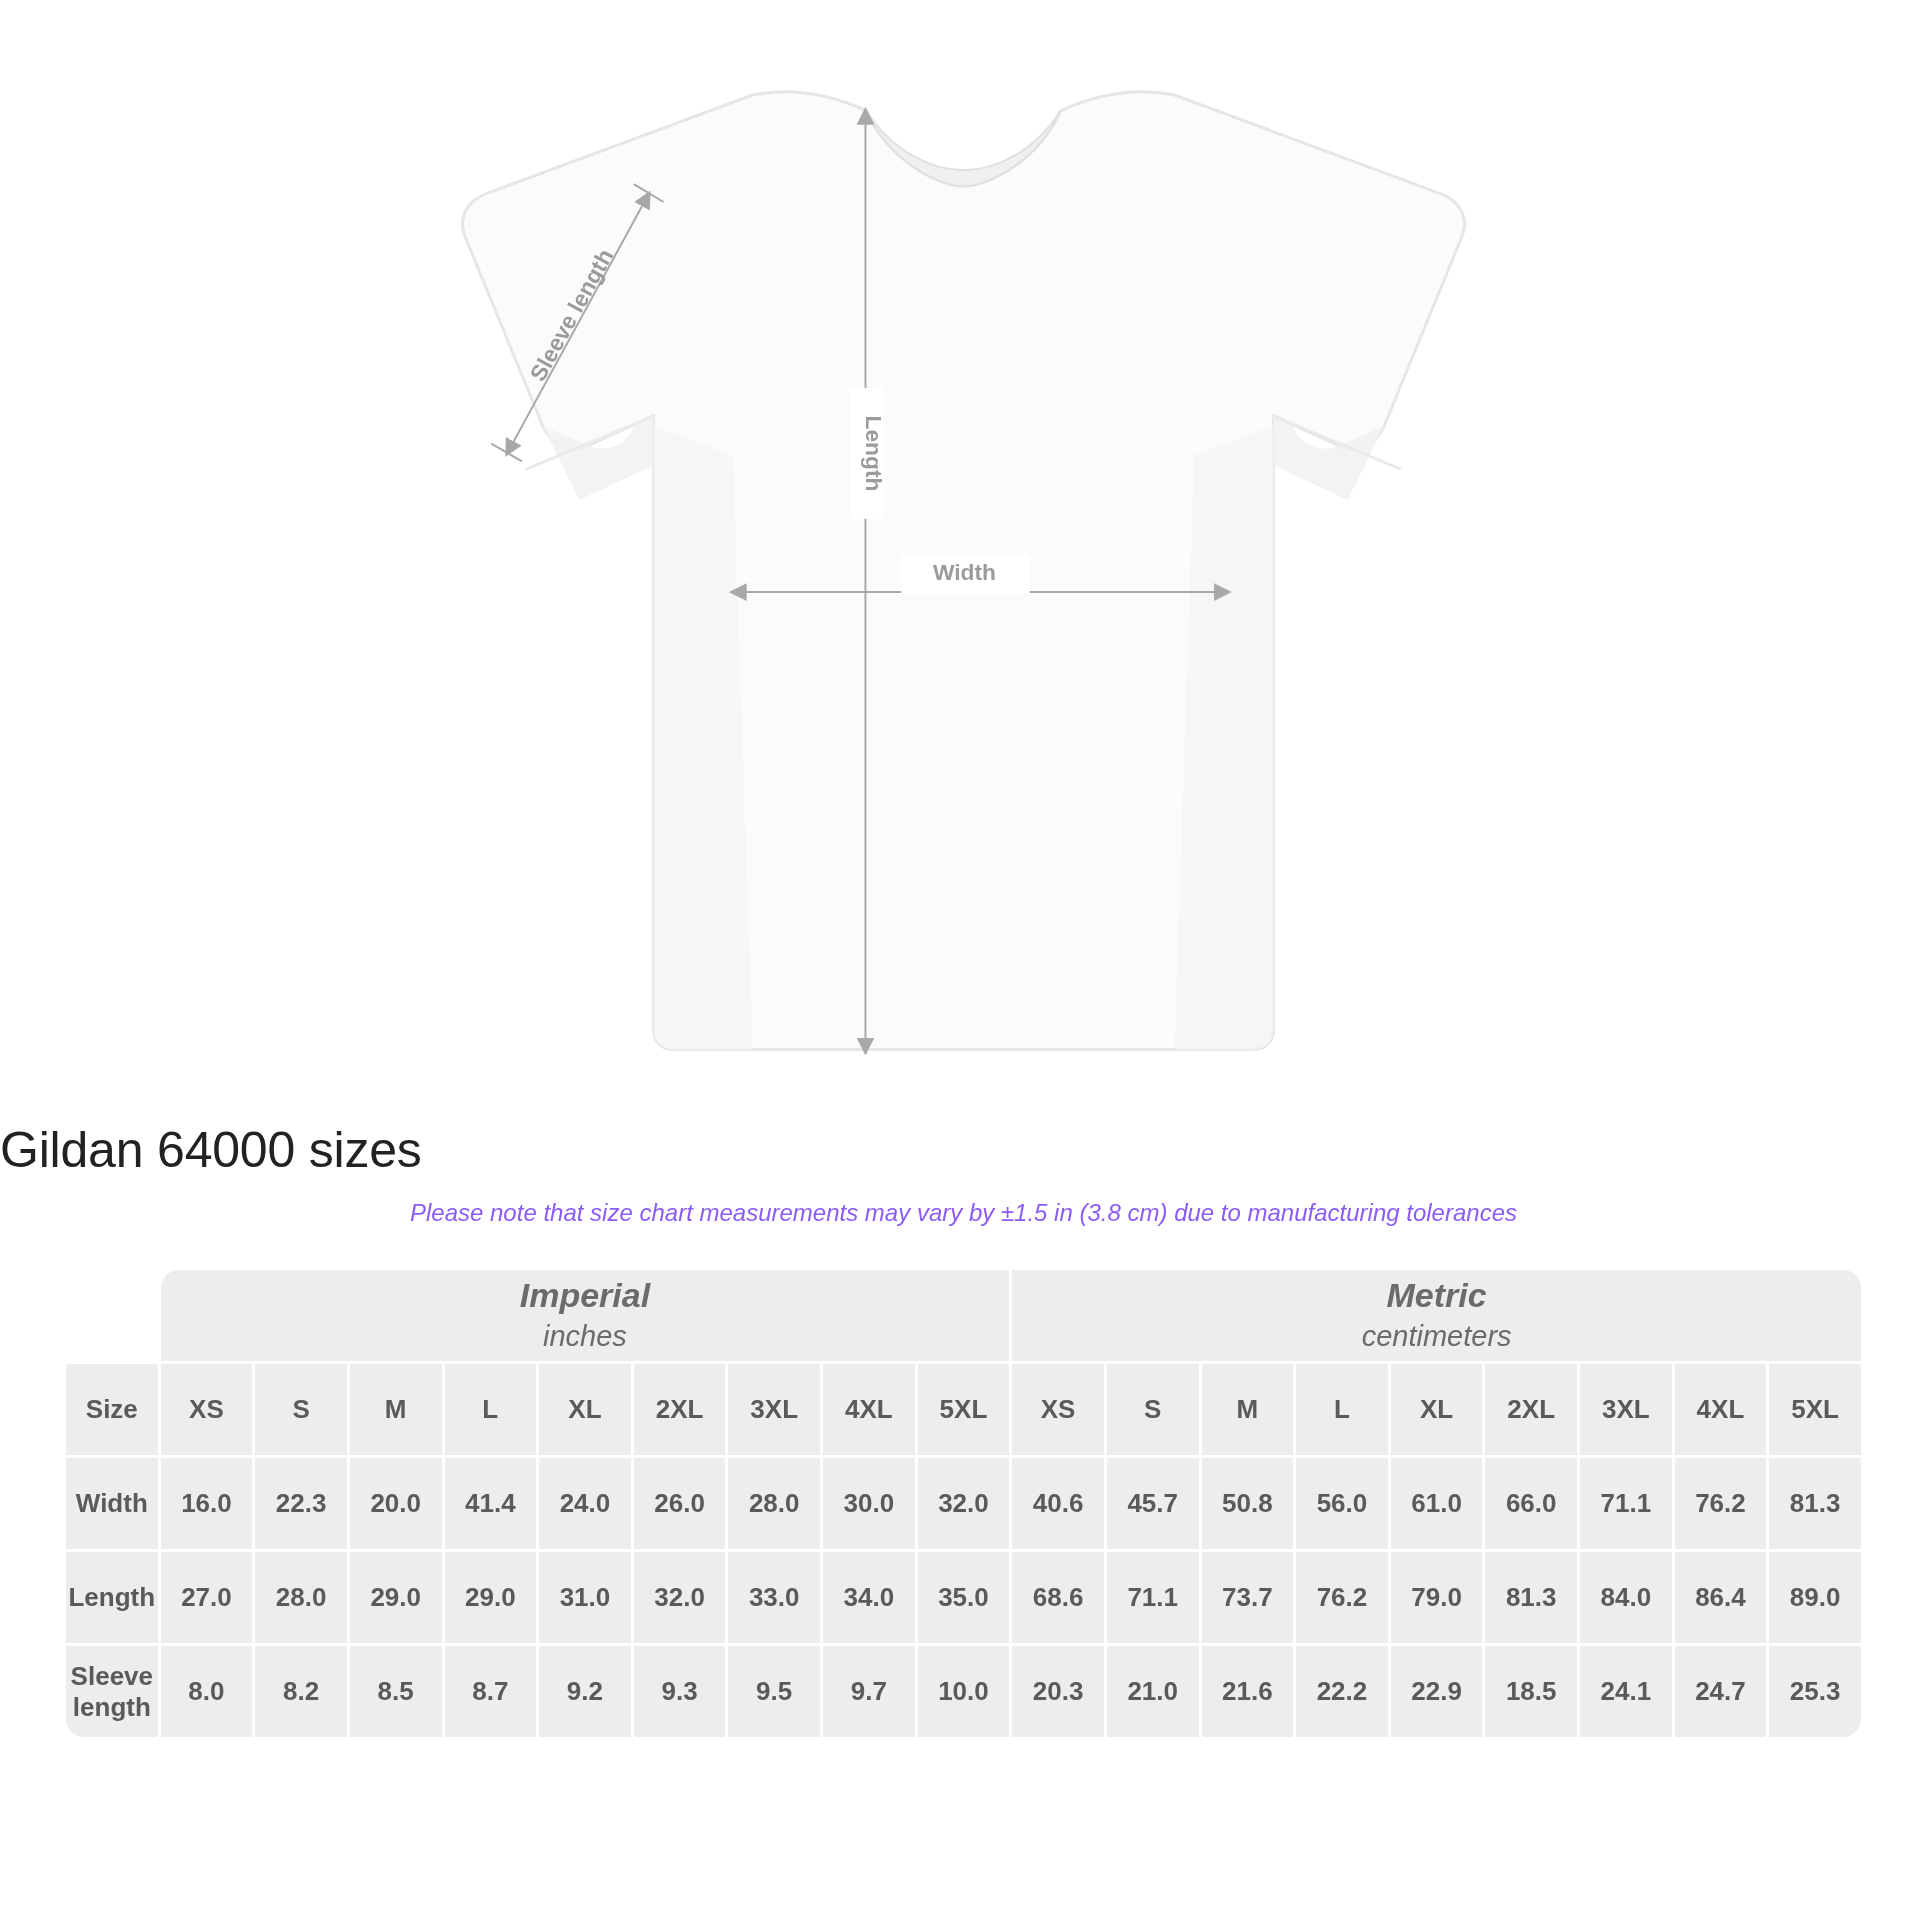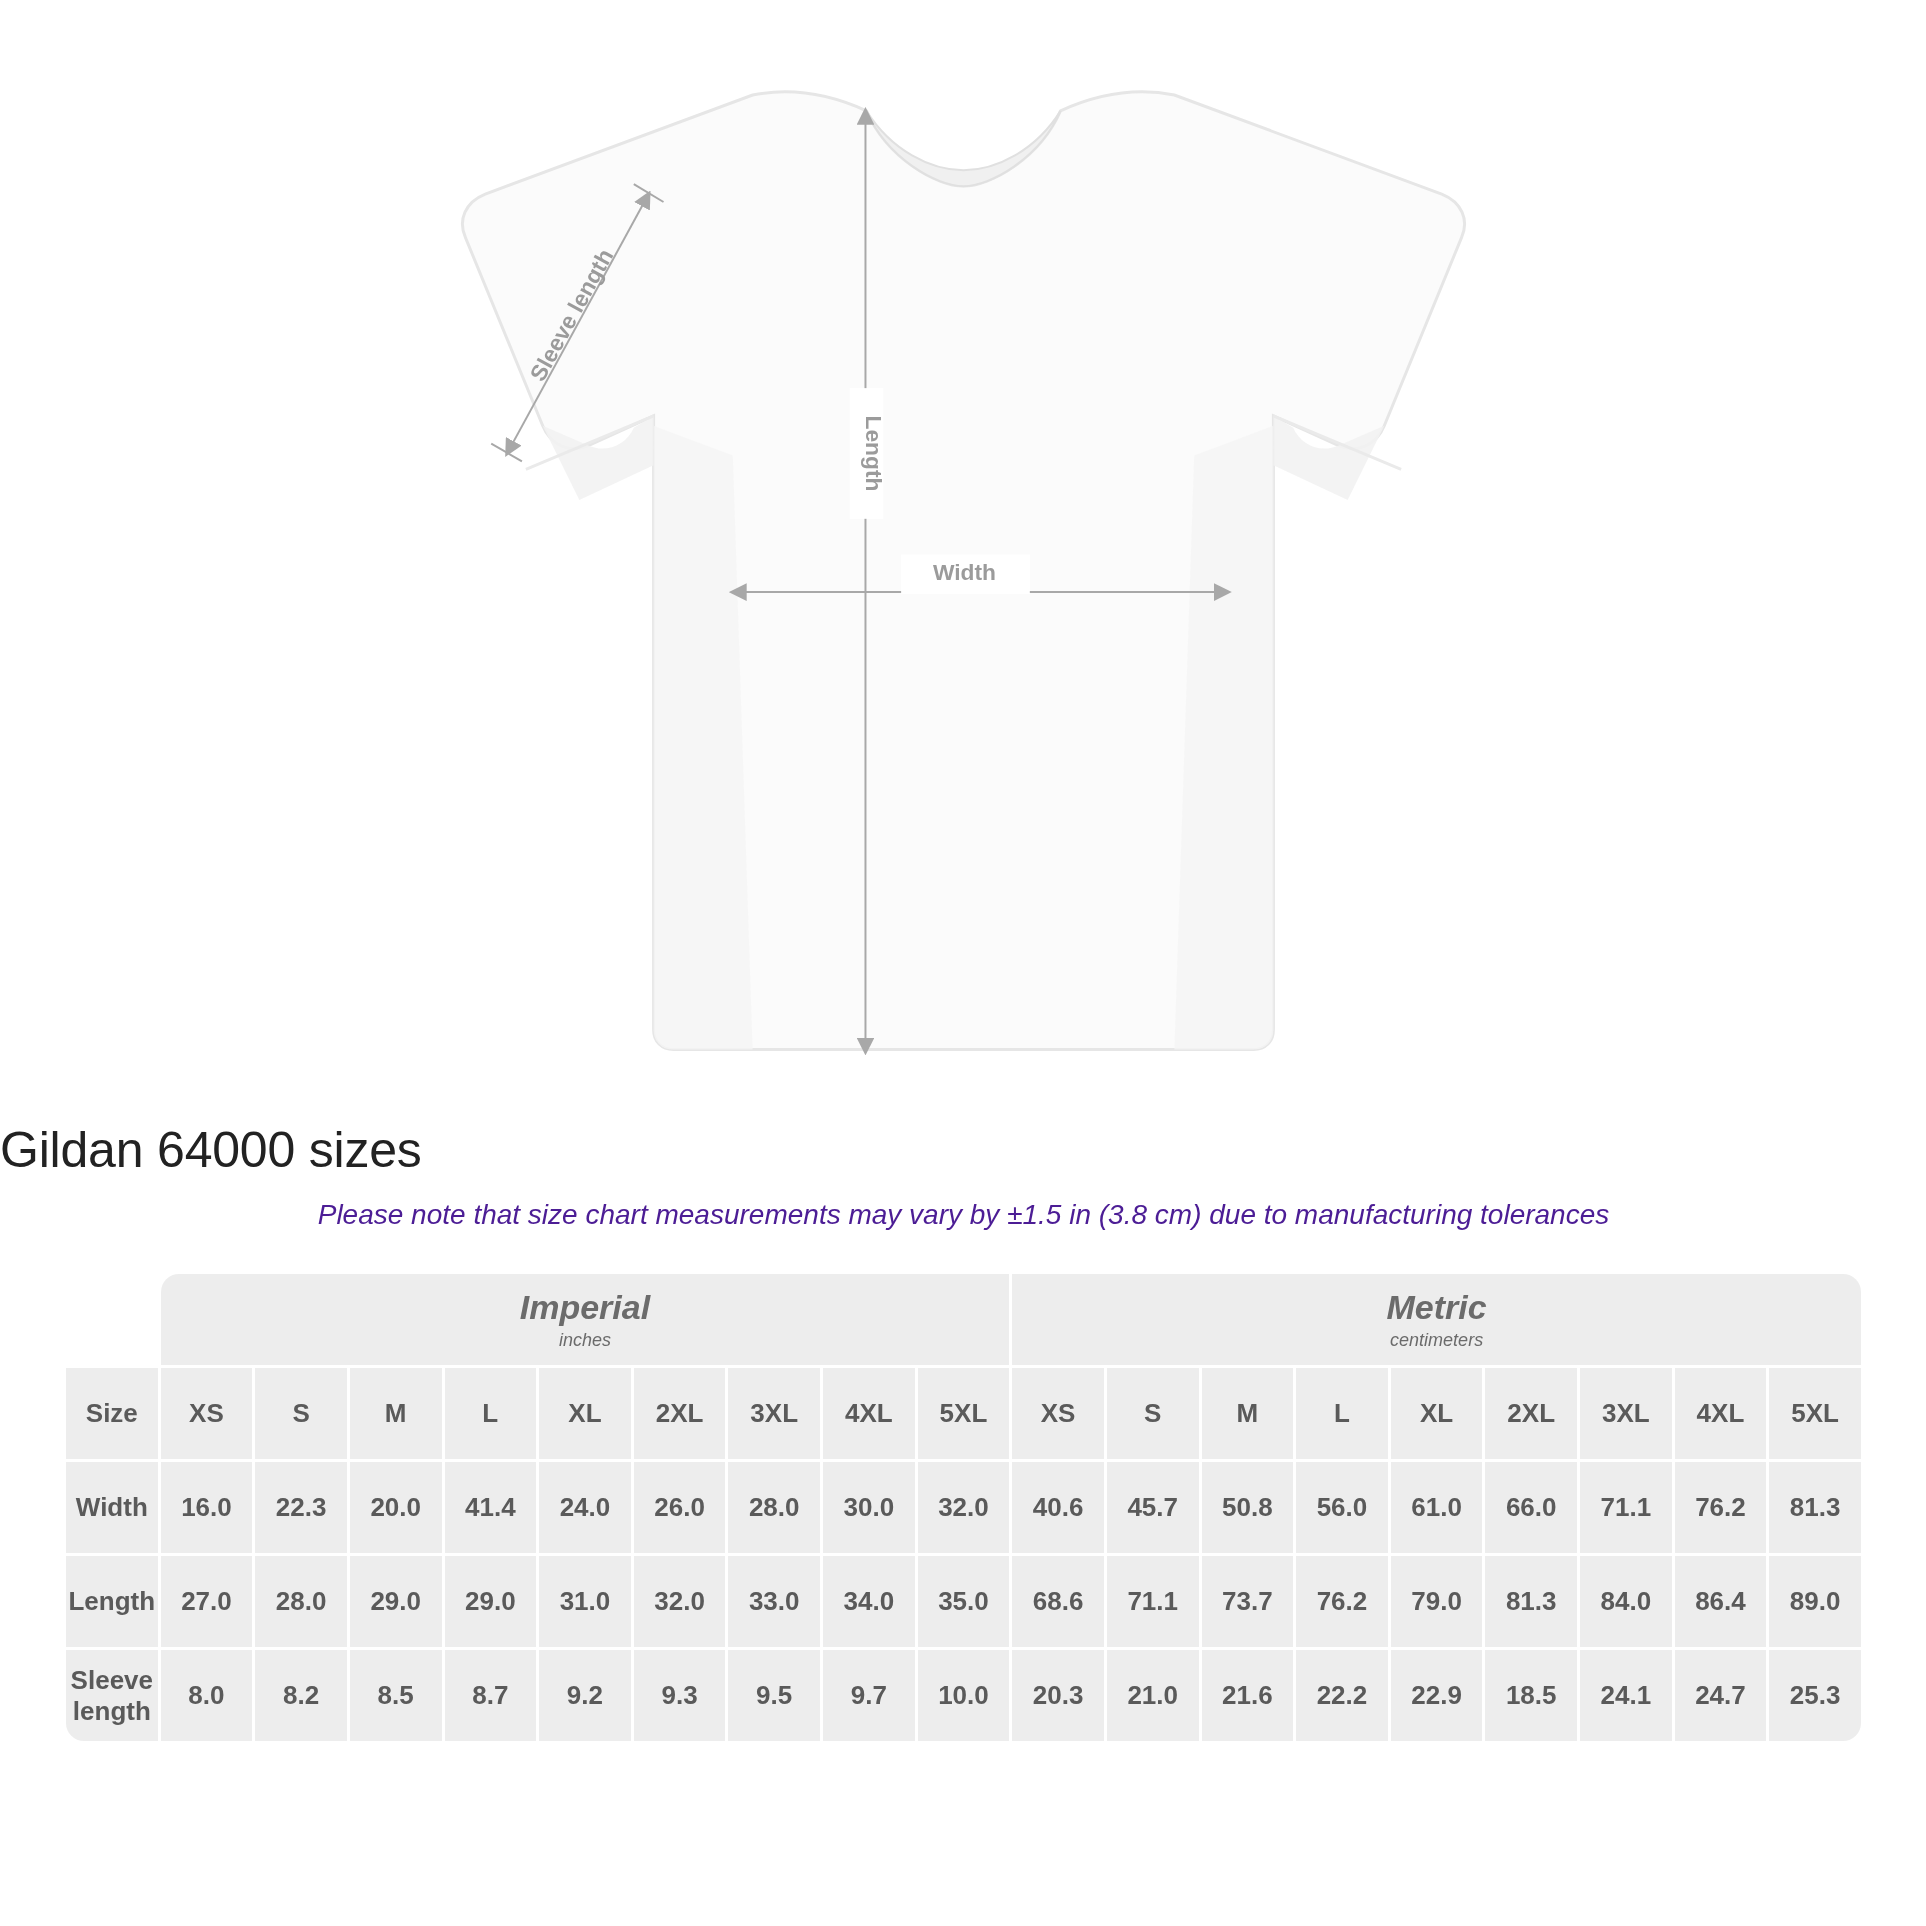--- a/index.html
+++ b/index.html
@@ -38,23 +38,23 @@
     text-align: left;
     font-size: 50px;
     font-weight: normal;
     color: #222222;
     margin: 0;
     padding-top: 22px;
     letter-spacing: -0.2px;
   }
   .chart-note {
     text-align: center;
-    font-size: 28px;
+    font-size: 24px;
     font-style: italic;
-    color: #4c1d95;
+    color: #8b5cf6;
     margin: 0;
     padding-top: 20px;
   }
 
   
   .table-wrap {
     margin: 40px 63px 0 63px;
     border-radius: 18px;
     overflow: hidden;
     background: #ffffff;
@@ -80,21 +80,21 @@
     height: 129px;
   }
   .unit-title {
     font-size: 34px;
     font-style: italic;
     font-weight: bold;
     color: #6b6b6b;
     line-height: 1.25;
   }
   .unit-sub {
-    font-size: 18px;
+    font-size: 29px;
     font-style: italic;
     font-weight: normal;
     color: #6b6b6b;
     line-height: 1.4;
   }
   .blank-cell {
     background: #ffffff !important;
   }
   .row-label {
     font-size: 28px;

